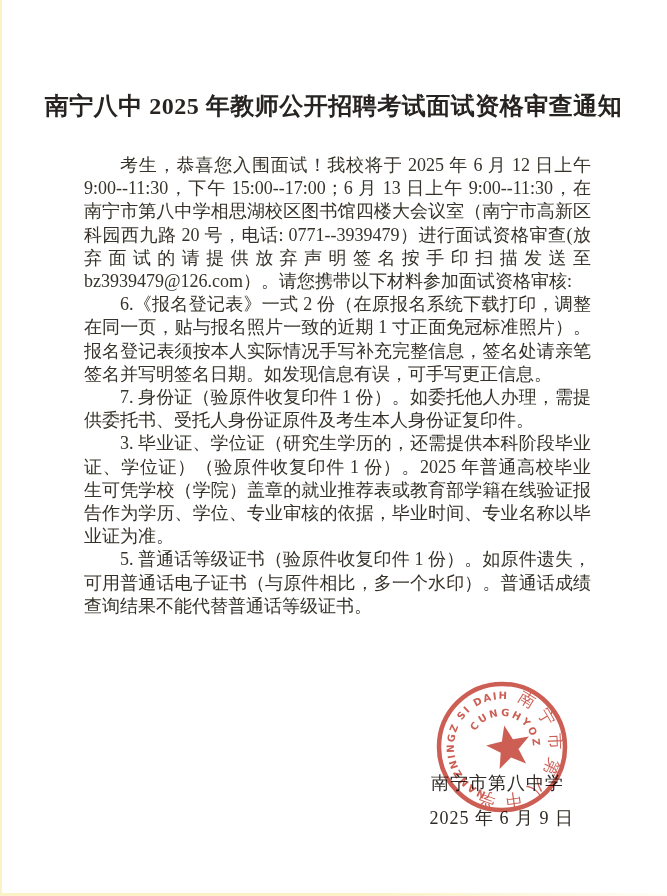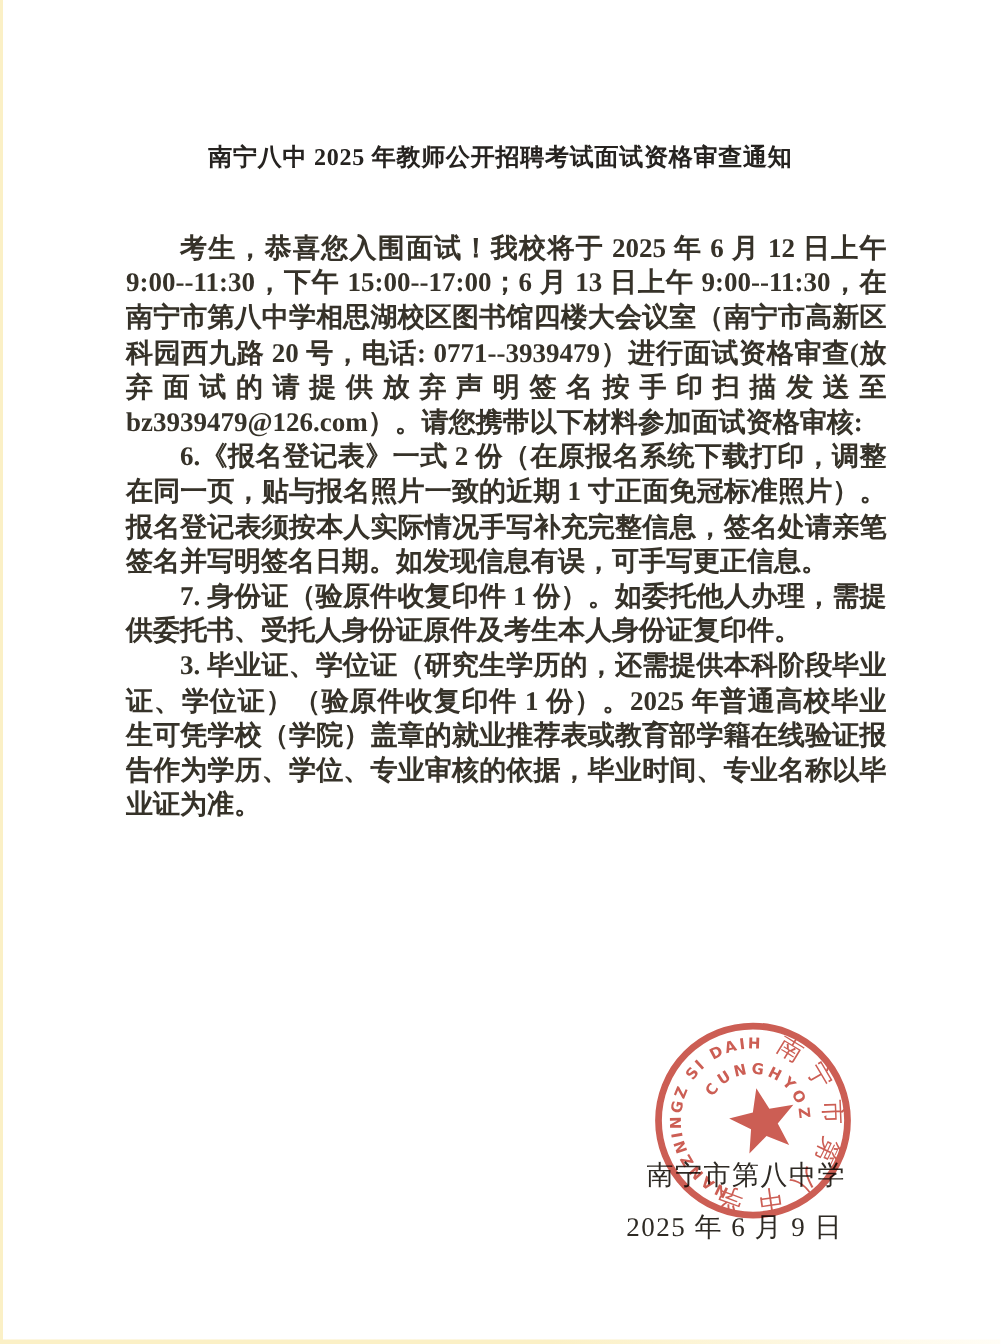--- a/index.html
+++ b/index.html
@@ -15,39 +15,38 @@
     position: absolute; left: 0; top: 0; width: 2px; height: 100%;
     background: #fbf0c6;
   }
   .edge-bottom {
     position: absolute; left: 0; bottom: 0; width: 100%; height: 3px;
     background: linear-gradient(to right, #fbf0c6 55%, #fffdf6 100%);
   }
   .doc-title {
     margin: 0; padding: 92px 40px 0 40px;
     text-align: center;
-    font-size: 16px; font-weight: bold;
+    font-size: 24px; font-weight: bold;
     color: #262320; letter-spacing: 0.5px;
     line-height: 28px;
   }
   .body-text {
     margin: 34px 76px 0 84px;
     font-size: 18px; line-height: 23.2px;
     text-align: justify;
     color: #363229;
-    font-weight: bold;
   }
   .body-text p { margin: 0; text-indent: 2em; }
   .signature {
     position: absolute; top: 771px; right: 103px;
     font-size: 18px; color: #2e2a24; letter-spacing: 1px;
     z-index: 2;
   }
   .doc-date {
-    position: absolute; top: 806px; right: 105px;
+    position: absolute; top: 806px; right: 93px;
     font-size: 18px; color: #2e2a24; letter-spacing: 1px;
     z-index: 2;
     margin-left: 44px;
   }
   .seal {
     position: absolute; left: 407px; top: 652px;
     width: 190px; height: 190px;
     mix-blend-mode: multiply;
     opacity: 0.88;
     filter: blur(0.4px);
@@ -64,20 +63,21 @@
   <div class="edge-left"></div>
   <div class="edge-bottom"></div>
 
   <h1 class="doc-title">南宁八中 2025 年教师公开招聘考试面试资格审查通知</h1>
 
   <div class="body-text">
     <p>考生，恭喜您入围面试！我校将于 2025 年 6 月 12 日上午 9:00--11:30，下午 15:00--17:00；6 月 13 日上午 9:00--11:30，在南宁市第八中学相思湖校区图书馆四楼大会议室（南宁市高新区科园西九路 20 号，电话: 0771--3939479）进行面试资格审查(放弃面试的请提供放弃声明签名按手印扫描发送至 bz3939479@126.com）。请您携带以下材料参加面试资格审核:</p>
     <p>6.《报名登记表》一式 2 份（在原报名系统下载打印，调整在同一页，贴与报名照片一致的近期 1 寸正面免冠标准照片）。报名登记表须按本人实际情况手写补充完整信息，签名处请亲笔签名并写明签名日期。如发现信息有误，可手写更正信息。</p>
     <p>7. 身份证（验原件收复印件 1 份）。如委托他人办理，需提供委托书、受托人身份证原件及考生本人身份证复印件。</p>
     <p>3. 毕业证、学位证（研究生学历的，还需提供本科阶段毕业证、学位证）（验原件收复印件 1 份）。2025 年普通高校毕业生可凭学校（学院）盖章的就业推荐表或教育部学籍在线验证报告作为学历、学位、专业审核的依据，毕业时间、专业名称以毕业证为准。</p>
+    <p>5. 普通话等级证书（验原件收复印件 1 份）。如原件遗失，可用普通话电子证书（与原件相比，多一个水印）。普通话成绩查询结果不能代替普通话等级证书。</p>
   </div>
 
   <div class="signature">南宁市第八中学</div>
   <div class="doc-date">2025 年 6 月 9 日</div>
 
   <svg class="seal" viewBox="0 0 190 190" xmlns="http://www.w3.org/2000/svg">
     <defs>
       <path id="arc-chinese" d="M 95,47 A 48,48 0 0 1 143,95 A 48,48 0 0 1 95,143 A 48,48 0 0 1 47,95" fill="none"></path>
       <path id="arc-latin" d="M 95,143 A 48,48 0 0 1 47,95 A 48,48 0 0 1 95,47" fill="none"></path>
       <path id="arc-inner" d="M 64,95 A 31,31 0 0 1 126,95" fill="none"></path>

